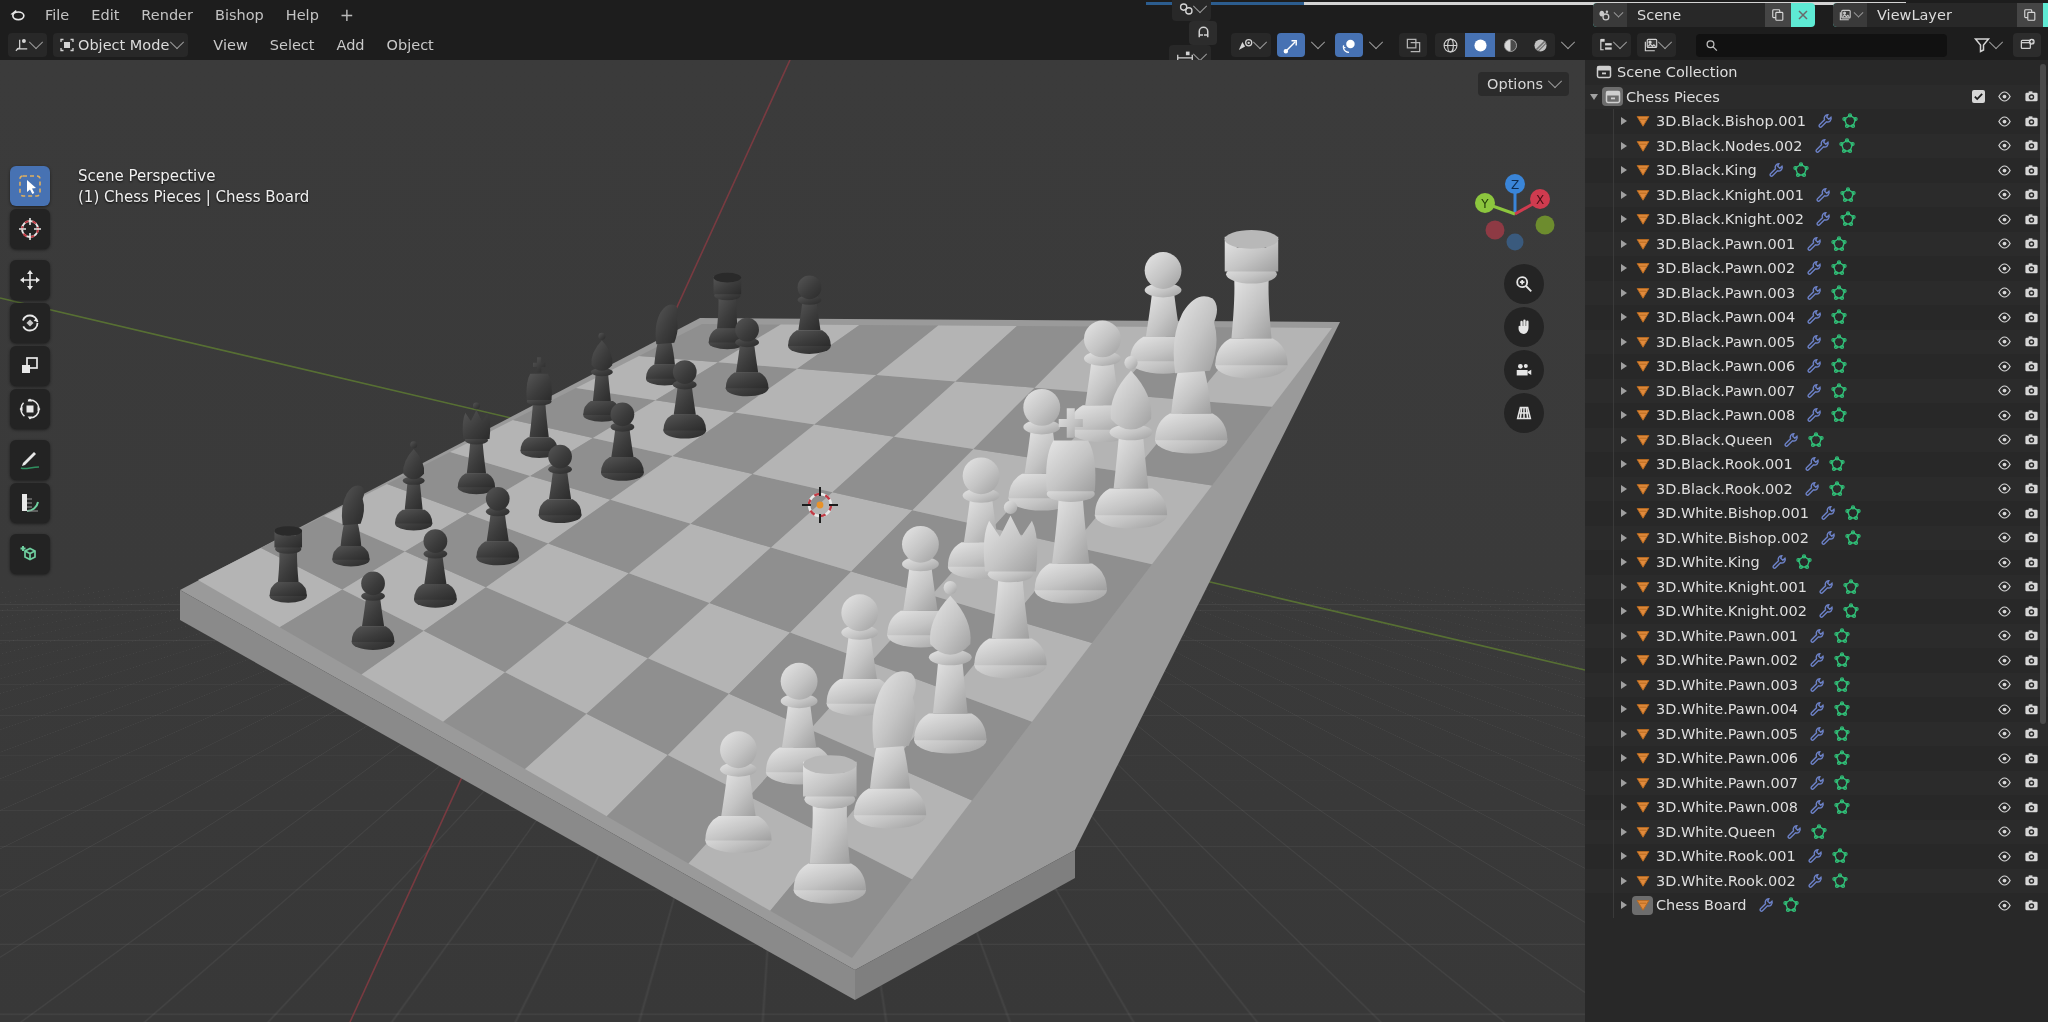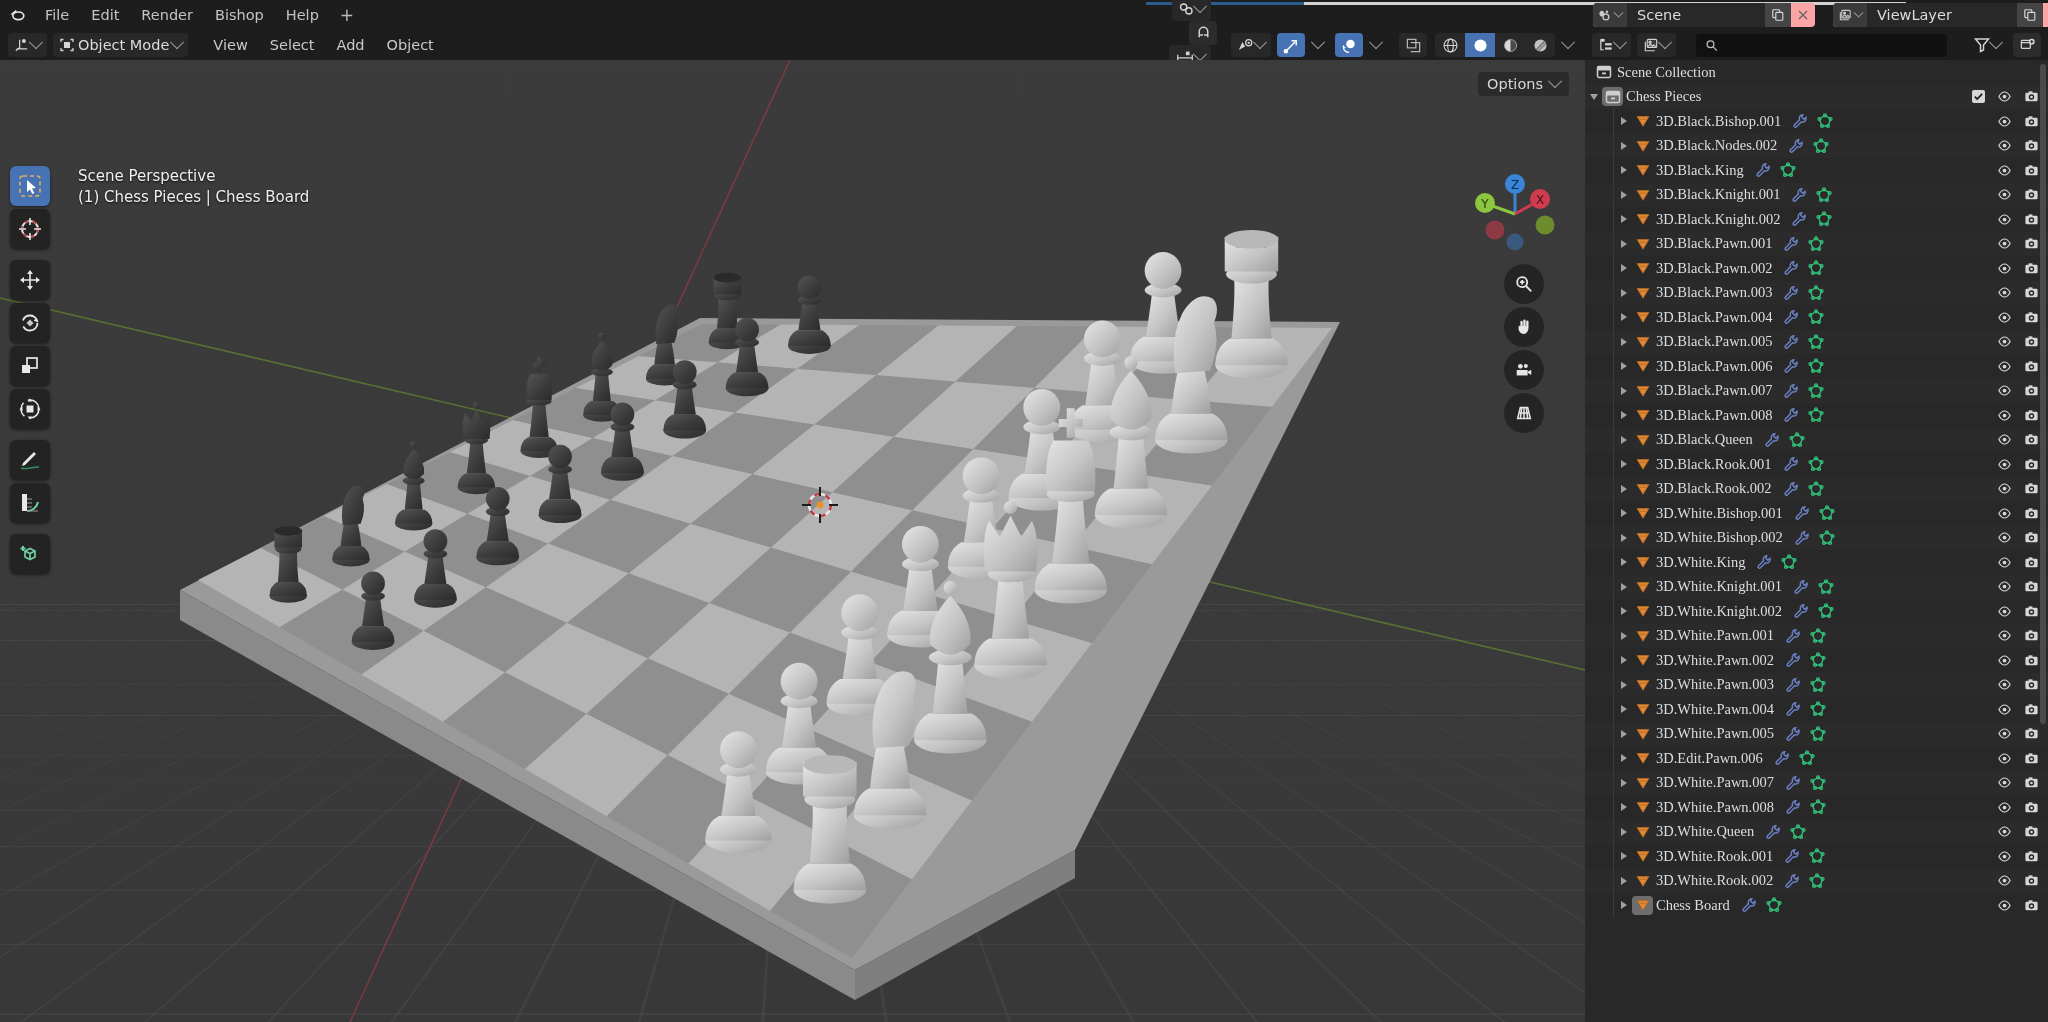--- a/index.html
+++ b/index.html
@@ -15,21 +15,21 @@
   .menu-item{padding:0 11px;height:30px;line-height:30px;color:#c3c3c3;font-size:14.5px;white-space:nowrap;}
   .wstab{padding:0 13px;height:22px;line-height:22px;margin:0 1px;border-radius:4px;
          color:#999;font-size:14.5px;white-space:nowrap;}
   .wstab.active{background:#303030;color:#e8e8e8;}
   .wsplus{padding:0 10px;color:#b9b9b9;font-size:17px;line-height:30px;}
   .progress-line{position:absolute;left:1146px;top:2px;width:760px;height:3px;background:#2a2a2a;}
   .progress-line i{position:absolute;left:0;top:0;height:3px;width:158px;background:#2c5d8f;}
   .progress-line u{position:absolute;left:158px;top:0;height:3px;width:602px;background:#d3d3d3;}
 
   .scene-block{position:absolute;top:3px;height:24px;display:flex;align-items:center;}
-  .sfield{display:flex;align-items:center;height:24px;background:#fca5a5;border-radius:4px;overflow:hidden;justify-content:space-between;}
+  .sfield{display:flex;align-items:center;height:24px;background:#5eead4;border-radius:4px;overflow:hidden;justify-content:space-between;}
   .sfield .ib{width:34px;height:24px;display:flex;align-items:center;justify-content:center;background:#3a3a3a;gap:2px;}
   .sfield .nm{padding:0 10px;height:24px;line-height:24px;background:#282828;color:#dcdcdc;font-size:14.5px;}
   .sfield .cp{width:26px;height:24px;background:#454545;display:flex;align-items:center;justify-content:center;}
   .sfield .xx{width:24px;height:24px;display:flex;align-items:center;justify-content:center;color:#5d5d5d;font-size:15px;}
 
   
   .vp-header{position:absolute;left:0;top:30px;width:1585px;height:30px;background:#1d1d1d;
              display:flex;align-items:center;padding-left:8px;}
   .hbtn{height:24px;border-radius:4px;background:#282828;display:flex;align-items:center;
         padding:0 6px;margin-right:6px;}
@@ -68,21 +68,21 @@
         align-items:center;justify-content:center;box-shadow:0 1px 3px rgba(0,0,0,.5);}
   .tool.active{background:#4772b3;}
   .tool.gap{margin-top:8px;}
 
   
   .gizmo{position:absolute;right:20px;top:104px;width:100px;height:100px;}
   .navbtn{position:absolute;right:41px;width:40px;height:40px;border-radius:50%;
           background:rgba(28,28,28,.72);display:flex;align-items:center;justify-content:center;}
 
   
-  .outliner{position:absolute;left:1585px;top:30px;width:463px;height:992px;background:#1d1d1d;font-family:Liberation Serif, serif;}
+  .outliner{position:absolute;left:1585px;top:30px;width:463px;height:992px;background:#1d1d1d;}
   .ol-header{height:30px;display:flex;align-items:center;padding:0 7px;gap:6px;background:#1d1d1d;}
   .ol-search{flex:1;height:23px;background:#111;border-radius:4px;display:flex;align-items:center;
              padding-left:9px;gap:6px;margin:0 14px;}
   .ol-search input{background:transparent;border:0;outline:0;color:#ddd;font-size:14px;width:100%;
                    font-family:inherit;}
   .ol-body{position:absolute;left:0;top:30px;width:463px;height:962px;background:#282828;
            overflow:hidden;}
   .row{height:24.5px;display:flex;align-items:center;position:relative;font-size:14.5px;
        color:#d8d8d8;white-space:nowrap;}
   .row.alt{background:#2b2b2b;}
@@ -1886,21 +1886,21 @@
             <span style="width:30px"></span>
             <span class="disc">
               <i></i>
             </span>
             <span class="rowicon">
               <svg width="16" height="16" viewBox="0 0 16 16">
                 <path d="M2.2 3.6h11.6L8 13.2z" fill="#e08a3c" stroke="#b86a20" stroke-width="1"></path>
                 <path d="M4.8 6.2h6.4" stroke="#b86a20" stroke-width="1"></path>
               </svg>
             </span>
-            <span class="rlabel">3D.Edit.Pawn.006</span>
+            <span class="rlabel">3D.White.Pawn.006</span>
             <span class="minis">
               <svg width="16" height="16" viewBox="0 0 16 16">
                 <path d="M10.8 1.8a3.6 3.6 0 00-3.3 5l-5 5a1.4 1.4 0 002 2l5-5a3.6 3.6 0 004.5-4.6L11.8 6.3 9.7 4.2z" fill="none" stroke="#6d82c8" stroke-width="1.4"></path>
               </svg>
               <svg width="16" height="16" viewBox="0 0 16 16">
                 <path d="M8 2.4L13.6 6 11 13H5L2.4 6z" fill="none" stroke="#31c37a" stroke-width="1.3"></path>
                 <circle cx="8" cy="2.4" r="1.5" fill="none" stroke="#31c37a" stroke-width="1.2"></circle>
                 <circle cx="13.6" cy="6" r="1.5" fill="none" stroke="#31c37a" stroke-width="1.2"></circle>
                 <circle cx="2.4" cy="6" r="1.5" fill="none" stroke="#31c37a" stroke-width="1.2"></circle>
                 <circle cx="11" cy="13" r="1.5" fill="none" stroke="#31c37a" stroke-width="1.2"></circle>

